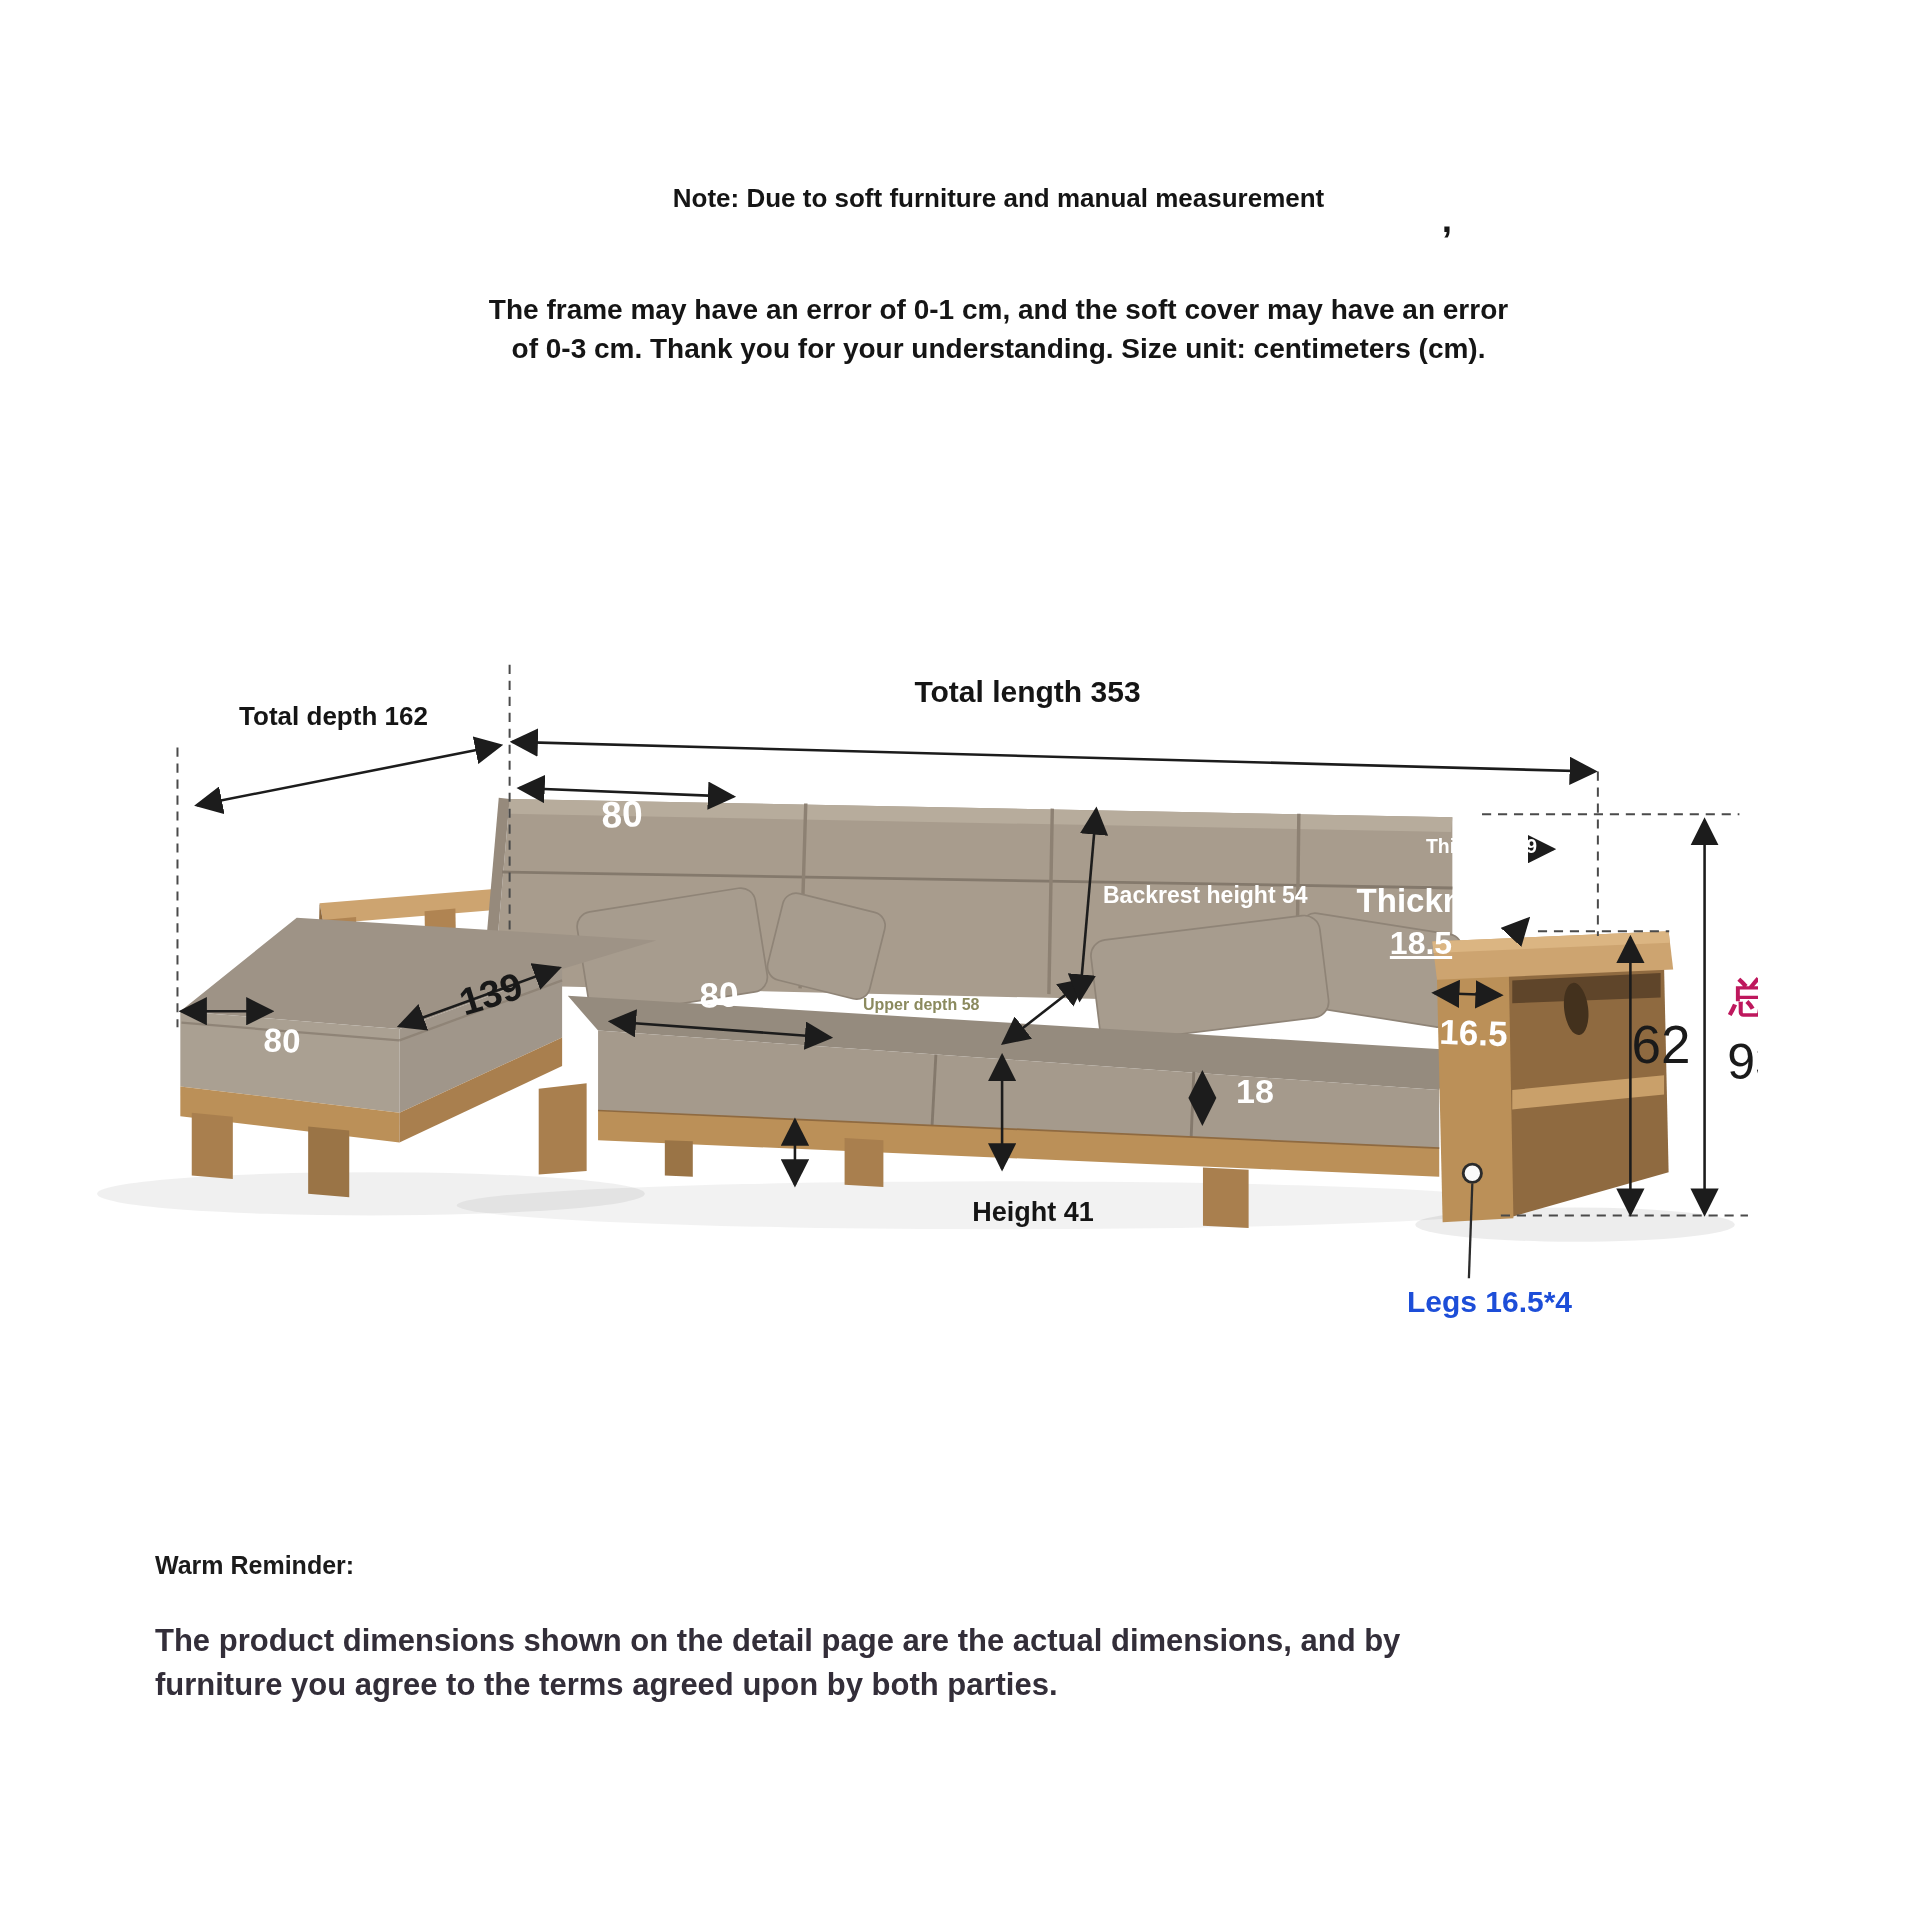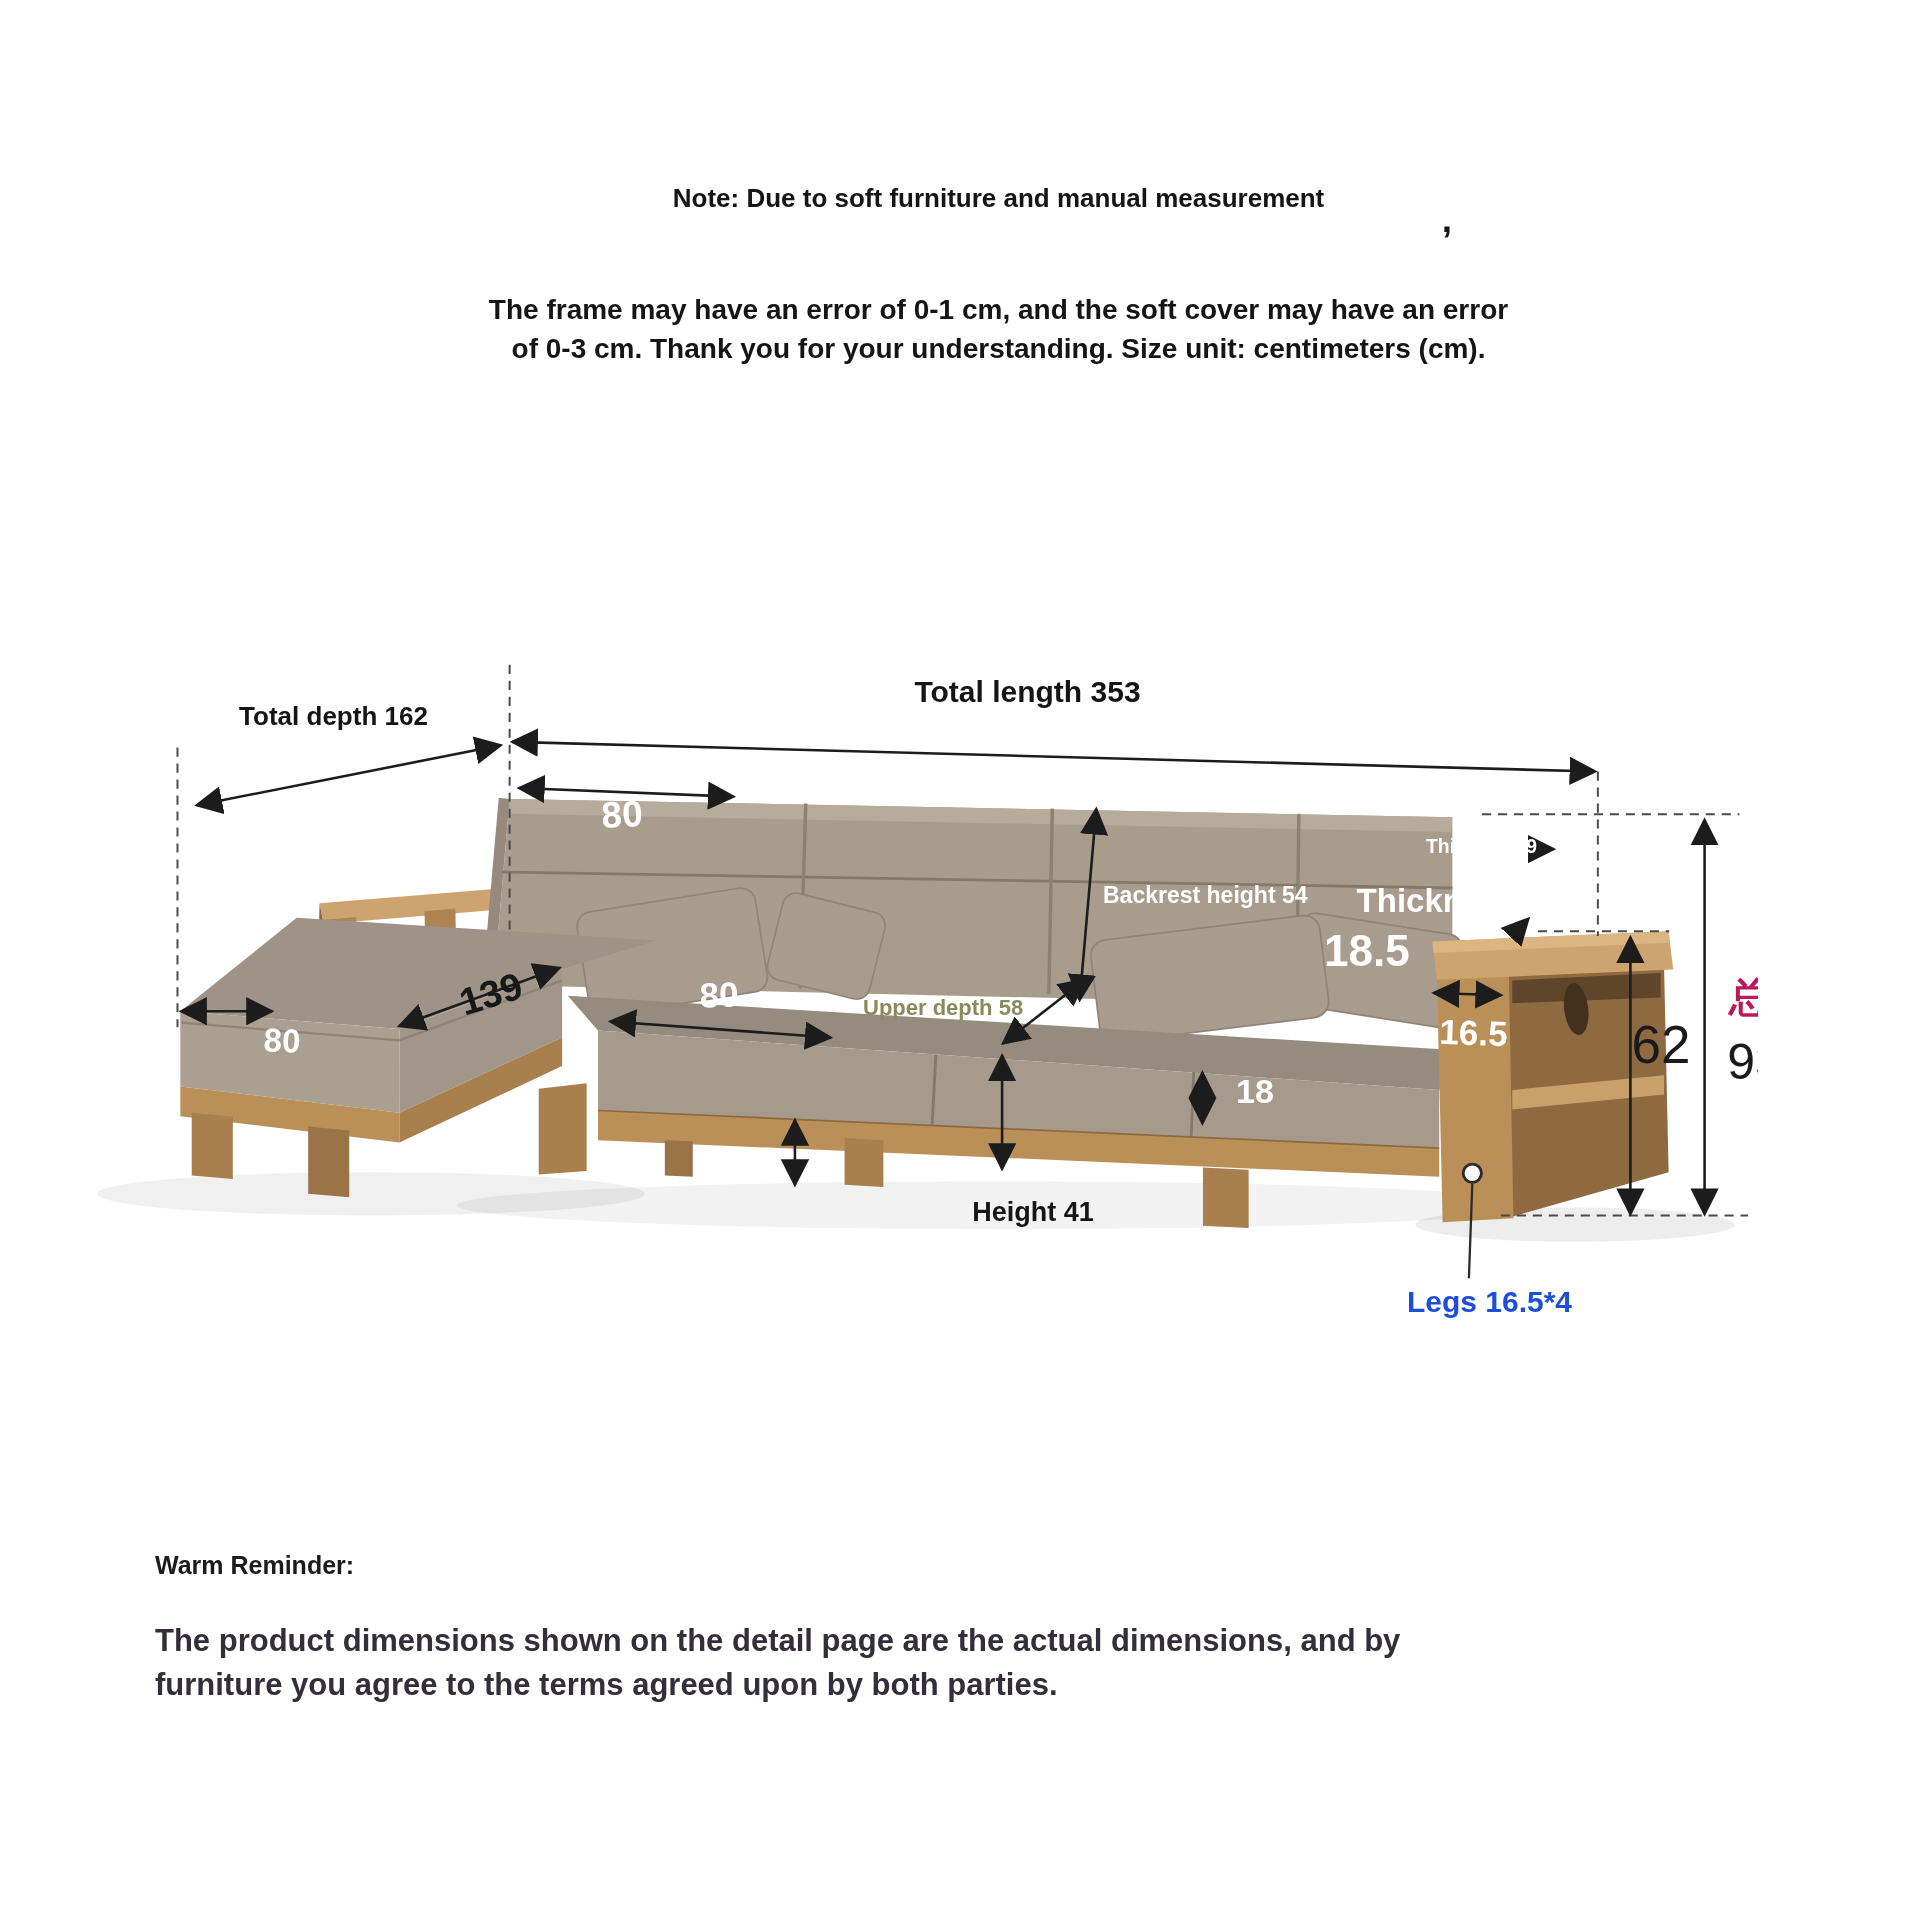--- a/index.html
+++ b/index.html
@@ -131,25 +131,25 @@
   <div class="lbl" style="left:1424px;top:199px;width:46px;font-size:37px;">,</div>
   <div class="lbl note-line" style="top:294px;font-size:28px;">The frame may have an error of 0-1 cm, and the soft cover may have an error</div>
   <div class="lbl note-line" style="top:333px;font-size:28px;">of 0-3 cm. Thank you for your understanding. Size unit: centimeters (cm).</div>
 
   <div class="lbl" style="left:205px;top:702px;width:257px;font-size:26px;">Total depth 162</div>
   <div class="lbl" style="left:899px;top:675px;width:257px;font-size:30px;">Total length 353</div>
   <div class="lbl white" style="left:579px;top:794px;width:86px;font-size:37px;transform:rotate(-3deg);">80</div>
   <div class="lbl" style="left:437px;top:973px;width:108px;font-size:38px;color:#181818;transform:rotate(-17deg);">139</div>
   <div class="lbl white" style="left:239px;top:1023px;width:86px;font-size:33px;transform:rotate(2deg);">80</div>
   <div class="lbl white" style="left:676px;top:975px;width:86px;font-size:35px;transform:rotate(-2deg);">80</div>
-  <div class="lbl olive" style="left:863px;top:996px;width:240px;font-size:22px;text-align:left;">Upper depth 58</div>
+  <div class="lbl olive" style="left:863px;top:996px;width:240px;font-size:16px;text-align:left;">Upper depth 58</div>
   <div class="lbl white" style="left:1103px;top:883px;width:240px;font-size:23px;text-align:left;">Backrest height 54</div>
   <div class="lbl white" style="left:1426px;top:836px;width:120px;font-size:19.4px;text-align:left;">Thickness 9</div>
   <div class="lbl white" style="left:1324px;top:883px;width:194px;font-size:33px;text-align:right;">Thickness</div>
-  <div class="lbl white" style="left:1324px;top:926px;width:194px;font-size:44px;text-align:left;">18.5</div>
+  <div class="lbl white" style="left:1324px;top:926px;width:194px;font-size:32px;text-align:center;text-decoration:underline;">18.5</div>
   <div class="lbl white" style="left:1422px;top:1013px;width:103px;font-size:35px;transform:rotate(2deg);">16.5</div>
   <div class="lbl white" style="left:1221px;top:1072px;width:68px;font-size:34px;">18</div>
   <div class="lbl" style="left:1621px;top:1015px;width:80px;font-size:53px;font-weight:500;color:#1a1a1a;">62</div>
   <div class="lbl" style="left:1712px;top:975px;width:114px;font-size:40px;font-weight:600;color:#be185d;">总高</div>
   <div class="lbl" style="left:1712px;top:1034px;width:86px;font-size:50px;font-weight:500;color:#1a1a1a;">93</div>
   <div class="lbl" style="left:950px;top:1197px;width:166px;font-size:27px;">Height 41</div>
   <div class="lbl" style="left:1367px;top:1285px;width:245px;font-size:30px;color:#1d4ed8;">Legs 16.5*4</div>
 
   <div class="lbl rem" style="left:155px;top:1551px;width:514px;font-size:25px;color:#1b1b1b;">Warm Reminder:</div>
   <div class="lbl rem" style="left:155px;top:1624px;width:1724px;font-size:31px;">The product dimensions shown on the detail page are the actual dimensions, and by</div>

